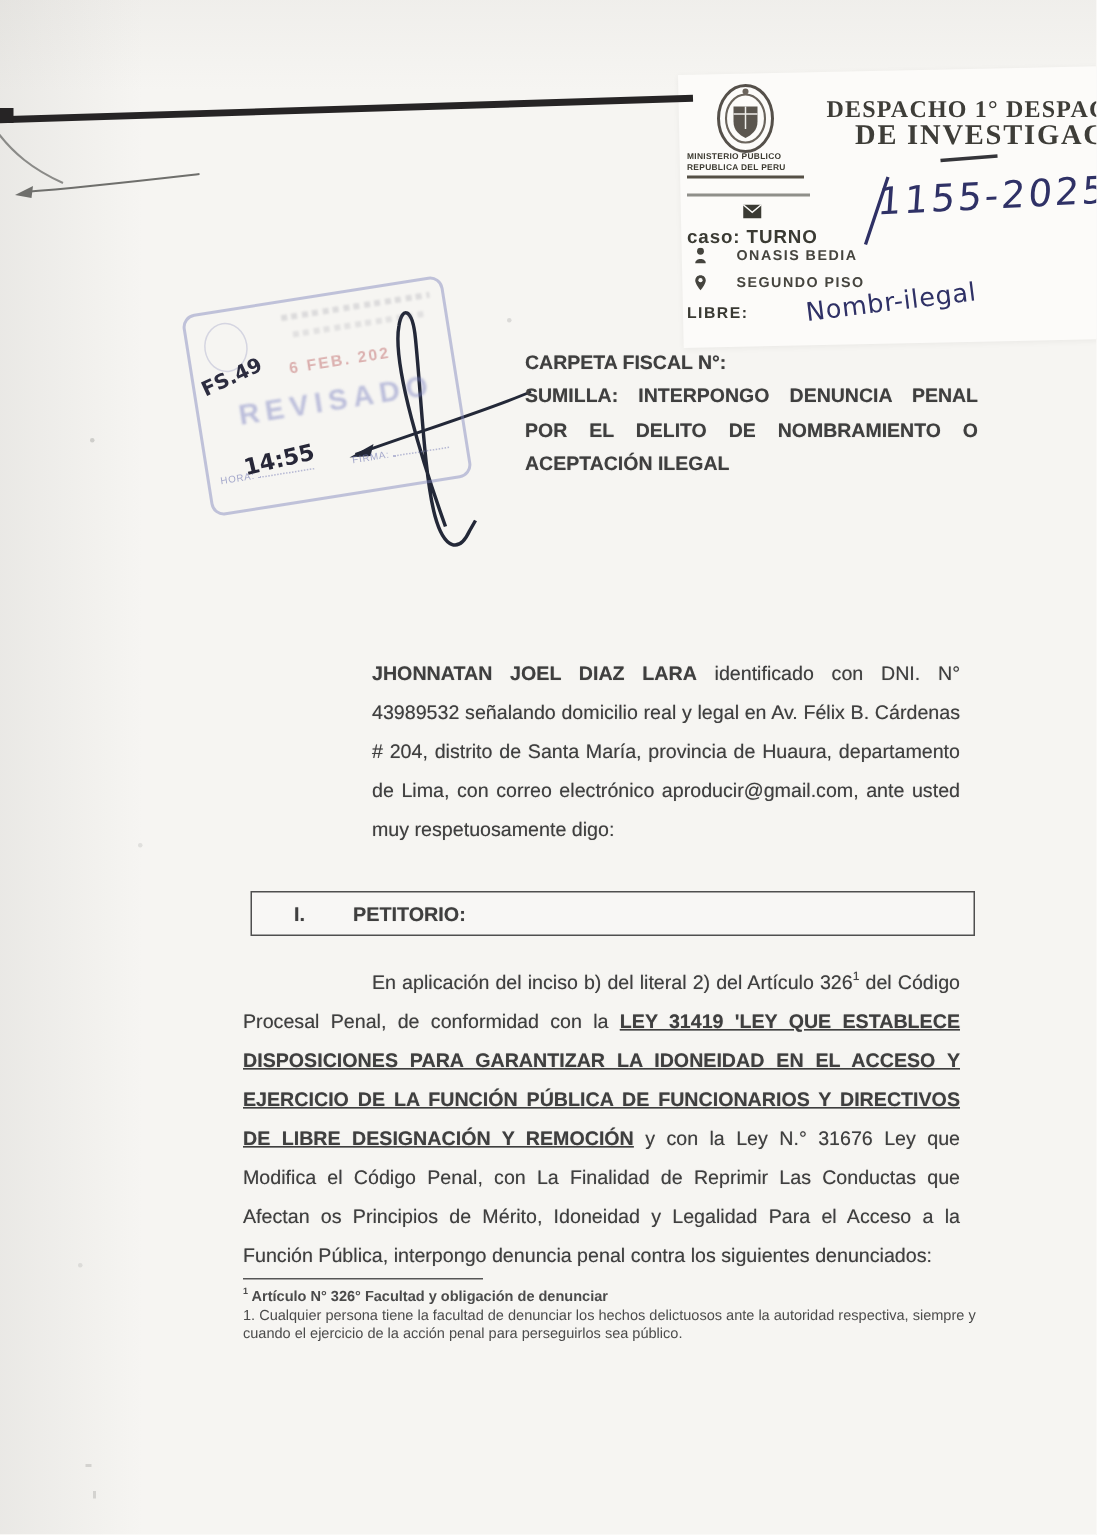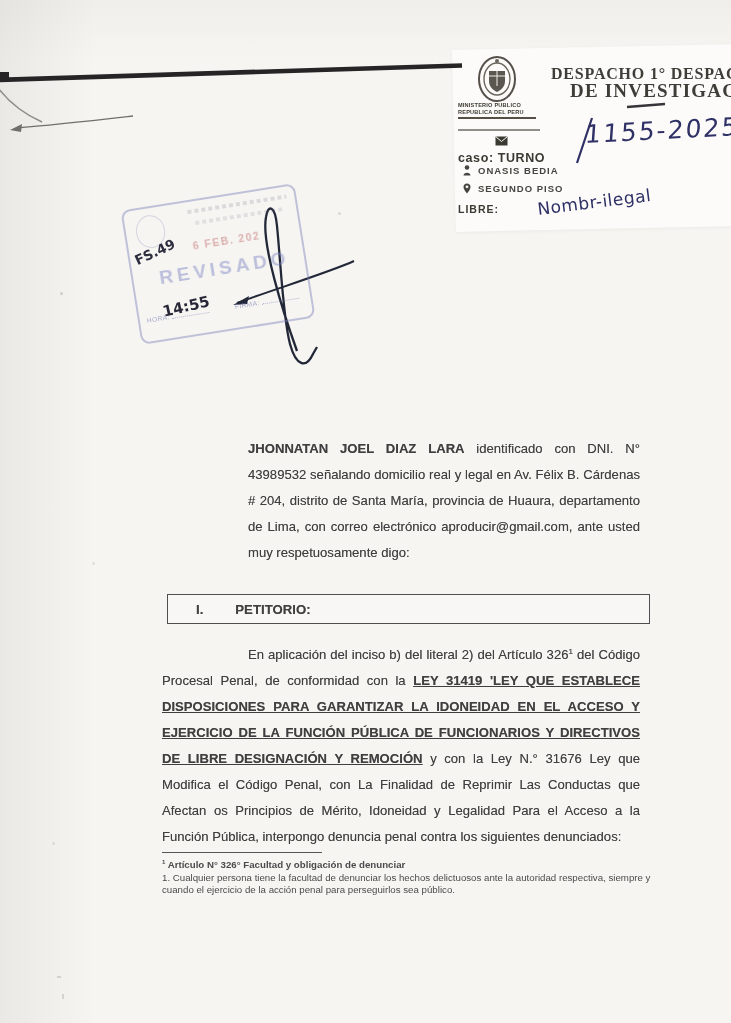--- a/index.html
+++ b/index.html
@@ -21,21 +21,21 @@
   .rule2{left:458px;top:129px;width:82px;height:2px;background:#6b6b64;opacity:.75;}
   .office1{left:551px;top:65px;font-family:"Liberation Serif",serif;font-size:16px;
     letter-spacing:.8px;color:#3e3d38;white-space:nowrap;font-weight:600;}
   .office2{left:570px;top:80px;font-family:"Liberation Serif",serif;font-size:19px;
     letter-spacing:1.2px;color:#3e3d38;white-space:nowrap;font-weight:600;}
   .caso-row{left:458px;top:136px;display:flex;align-items:center;gap:5px;
     font-size:12.5px;font-weight:bold;letter-spacing:.6px;color:#3a3a33;white-space:nowrap;flex-direction:column;}
   .hand{color:#2f3166;font-family:"DejaVu Sans",sans-serif;}
   .caso-num{left:585px;top:116px;font-size:25px;transform:rotate(-3deg) skewX(-7deg);
     letter-spacing:2px;white-space:nowrap;}
-  .info-row{display:flex;align-items:flex-end;gap:7px;font-size:9.5px;font-weight:600;
+  .info-row{display:flex;align-items:flex-end;gap:20px;font-size:9.5px;font-weight:600;
     letter-spacing:1px;color:#45443e;white-space:nowrap;}
   .fiscal-row{left:463px;top:165px;}
   .floor-row{left:463px;top:183px;}
   .delito-label{left:458px;top:203px;font-size:10.5px;font-weight:bold;letter-spacing:1px;color:#3a3a33;}
   .delito-hand{left:537px;top:192px;font-size:17px;transform:rotate(-7deg);letter-spacing:.5px;white-space:nowrap;}
   
   .rev-stamp{left:130px;top:196px;width:172px;height:132px;transform:rotate(-9deg);
     border:2px solid rgba(124,130,186,.45);border-radius:9px;}
   .rev-circle{left:10px;top:7px;width:27px;height:31px;border:1.5px solid rgba(135,140,185,.30);border-radius:50%;}
   .rev-noise{right:8px;top:8px;width:100px;height:4px;opacity:.18;filter:blur(.6px);
@@ -150,20 +150,24 @@
       <span class="rev-dots"></span>
     </div>
     <div class="abs rev-small rev-firma">
       <span>FIRMA:</span>
       <span class="rev-dots"></span>
     </div>
     <div class="abs hand fs49">FS.49</div>
     <div class="abs hand hora-hand">14:55</div>
   </div>
 
+  <div class="abs title-block doc-text">
+    <div>CARPETA FISCAL N°:</div>
+    <div class="title-sumilla">SUMILLA: INTERPONGO DENUNCIA PENAL POR EL DELITO DE NOMBRAMIENTO O ACEPTACIÓN ILEGAL</div>
+  </div>
 
 
   <p class="abs intro-par doc-text" style="margin:0;"><b>JHONNATAN JOEL DIAZ LARA</b><span> identificado con DNI. N° 43989532 señalando domicilio real y legal en Av. Félix B. Cárdenas # 204, distrito de Santa María, provincia de Huaura, departamento de Lima, con correo electrónico aproducir@gmail.com, ante usted muy respetuosamente digo:</span></p>
 
   <div class="abs pet-box doc-text">
     <span class="num">I.</span>
     <span class="lbl">PETITORIO:</span>
   </div>
 
   <p class="abs main-par doc-text" style="margin:0;"><span>En aplicación del inciso b) del literal 2) del Artículo 326</span><sup>1</sup><span> del Código Procesal Penal, de conformidad con la </span><span class="law">LEY 31419 'LEY QUE ESTABLECE DISPOSICIONES PARA GARANTIZAR LA IDONEIDAD EN EL ACCESO Y EJERCICIO DE LA FUNCIÓN PÚBLICA DE FUNCIONARIOS Y DIRECTIVOS DE LIBRE DESIGNACIÓN Y REMOCIÓN</span><span> y con la Ley N.° 31676 Ley que Modifica el Código Penal, con La Finalidad de Reprimir Las Conductas que Afectan os Principios de Mérito, Idoneidad y Legalidad Para el Acceso a la Función Pública, interpongo denuncia penal contra los siguientes denunciados:</span></p>

